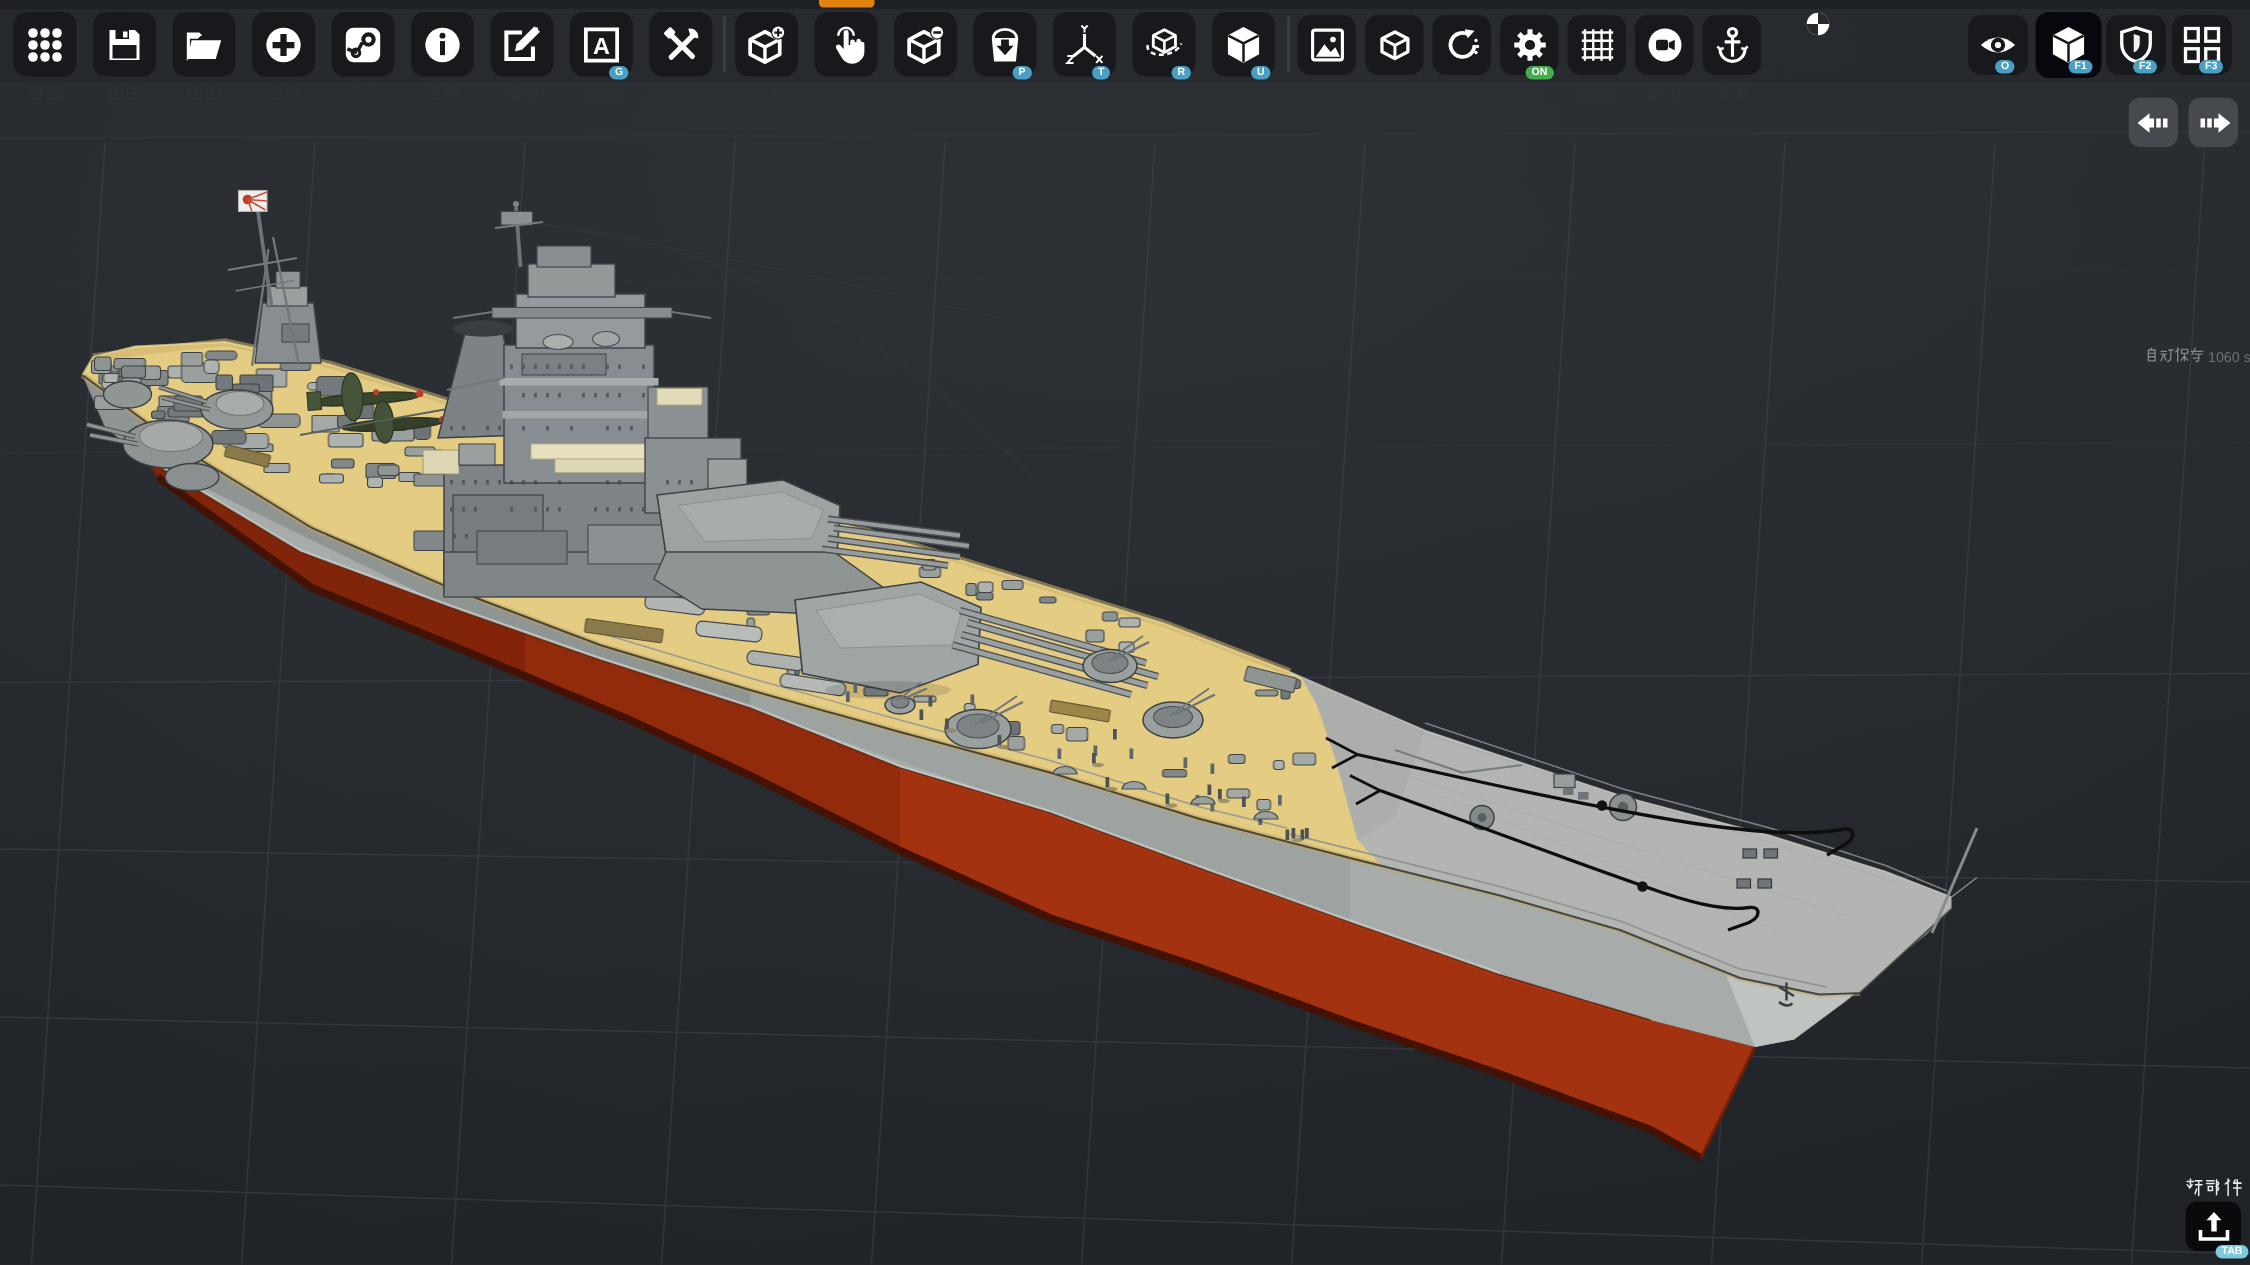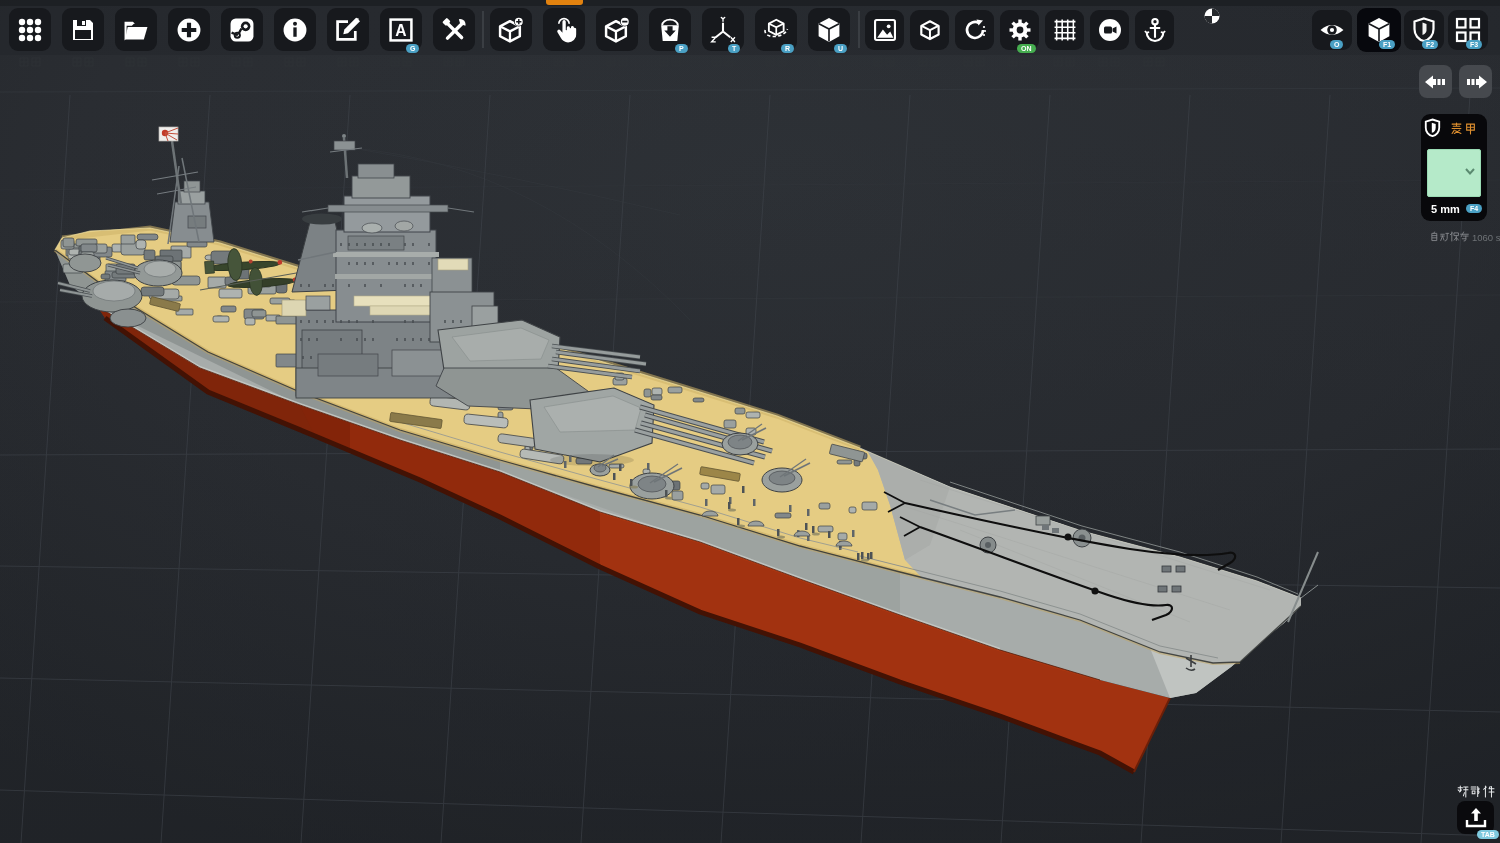--- a/index.html
+++ b/index.html
@@ -977,37 +977,20 @@
         <rect x="17" y="4" width="3" height="6" fill="#fff"></rect>
       </svg>
     </div>
   <div style="position:absolute;left:1459px;top:65px;width:33px;height:33px;background:#46494e;border-radius:8px;display:flex;align-items:center;justify-content:center">
       <svg width="22" height="14" viewBox="0 0 22 14">
         <path fill="#fff" d="M22 7 L14 0.5 V4 h-3 v6 h3 V13.5 Z"></path>
         <rect x="6.5" y="4" width="3" height="6" fill="#fff"></rect>
         <rect x="2" y="4" width="3" height="6" fill="#fff"></rect>
       </svg>
     </div>
-  <div style="position:absolute;left:1421px;top:114px;width:66px;height:107px;background:#08080b;border-radius:9px">
-<div style="position:absolute;left:3px;top:4px"><svg width="17" height="20" viewBox="0 0 24 27">
-          <path d="M12 1.5 L21.5 4.5 V13 a12 12 0 0 1 -9.5 12 a12 12 0 0 1 -9.5 -12 V4.5 Z" fill="none" stroke="#fff" stroke-width="2.6"></path>
-          <path fill="#fff" d="M11 6 l5.5 1.8 V13 a7.5 7.5 0 0 1 -5.5 7.2 z"></path>
-        </svg></div>
-<svg style="position:absolute;left:28px;top:7px" width="34" height="15" viewBox="0 0 34 15">
-        <path d="M1,1 h8 M5,0 v2 M2,3 h6 M1,5 h8 M3,6.5 l-2,3 M4,7 l5,2.5 M8,6.5 l-5,3" transform="translate(2,2) scale(1.1)" fill="none" stroke="#dd8e2e" stroke-width="1.00" stroke-linecap="round"></path>
-        <path d="M1.5,1 h7 v5.5 h-7 z M5,1 v9 M1.5,3.8 h7" transform="translate(16,2) scale(1.1)" fill="none" stroke="#dd8e2e" stroke-width="1.00" stroke-linecap="round"></path>
-      </svg>
-<div style="position:absolute;left:6px;top:35px;width:52px;height:46px;background:#b5eac9;border:1px solid #9adbb4;border-radius:2px">
-<svg style="position:absolute;right:4px;top:16px" width="12" height="10" viewBox="0 0 12 10">
-          <path d="M2 3 L6 7.5 L10 3" fill="none" stroke="#5b8a70" stroke-width="2"></path>
-        </svg>
-      </div>
-<div style="position:absolute;left:10px;top:89px;font-size:11px;font-weight:bold;color:#fff">5 mm</div>
-<div class="badge" style="left:45px;top:90px">F4</div>
-</div>
   <svg style="position:absolute;left:1430px;top:230px" width="72" height="14" viewBox="0 0 72 14">
       <path d="M2.5,1.5 h5 v8 h-5 z M2.5,4 h5 M2.5,6.5 h5 M5,0 l-0.8,1.5" transform="translate(0,2) scale(0.9)" fill="none" stroke="#84878b" stroke-width="1.00" stroke-linecap="round"></path>
       <path d="M0.8,2.5 h4 M0.8,4.5 h4 M2.8,4.5 l-2,5 M2.8,4.5 l1.6,4.5 M6.5,1.5 h3.2 M8,1.5 v5.5 q0,2.5 -2.2,3" transform="translate(10,2) scale(0.9)" fill="none" stroke="#84878b" stroke-width="1.00" stroke-linecap="round"></path>
       <path d="M2,0 v10 M0.3,3 l2.5,-2 M4.8,1 h4.6 v3 h-4.6 z M7,4.5 v5 M7,6 l-2.4,3 M7,6 l2.4,3" transform="translate(20,2) scale(0.9)" fill="none" stroke="#84878b" stroke-width="1.00" stroke-linecap="round"></path>
       <path d="M0.8,2.5 h8.5 M4,0 l-2.5,5 M3.5,4.5 h5.5 M6.5,4.5 v4 q0,1.5 -2,1.5 M2.5,7.5 h4" transform="translate(30,2) scale(0.9)" fill="none" stroke="#84878b" stroke-width="1.00" stroke-linecap="round"></path>
       <text x="42" y="11" font-family="Liberation Sans" font-size="9.5" fill="#6e7276">1060 s</text>
     </svg>
   <svg style="position:absolute;left:1456px;top:784px" width="40" height="15" viewBox="0 0 40 15">
       <path d="M1,1.5 h4 M3,0 v5 M1,3.5 l1.5,1.5 M4,3.5 l-1.5,2 M6,1 h4 M8,1 v9 M6,3.5 h4 M6.8,6 l-1,3" transform="translate(1,2) scale(1.1)" fill="none" stroke="#e9ebed" stroke-width="0.91" stroke-linecap="round"></path>
       <path d="M1,1 h4.5 M1,2.8 h4.5 M2,4.5 h2.5 v2.5 h-2.5 z M7,0.5 v9 M7,1.5 q2.6,0.6 0,3 q2.6,0.6 0,3" transform="translate(14,2) scale(1.1)" fill="none" stroke="#e9ebed" stroke-width="0.91" stroke-linecap="round"></path>

